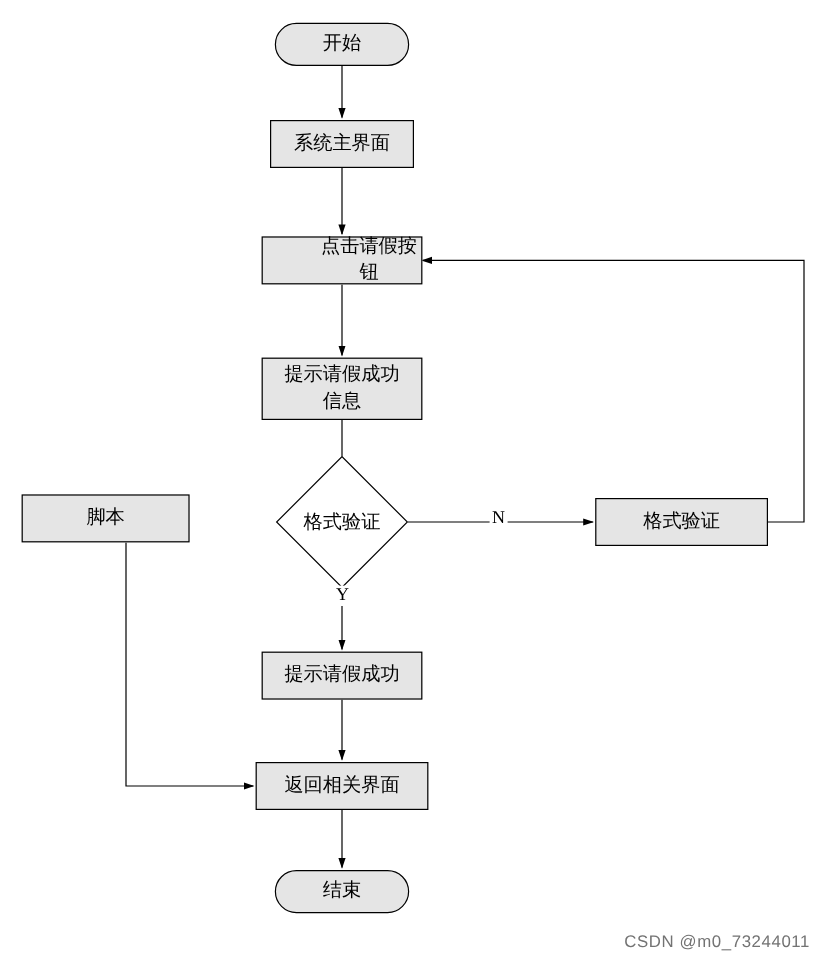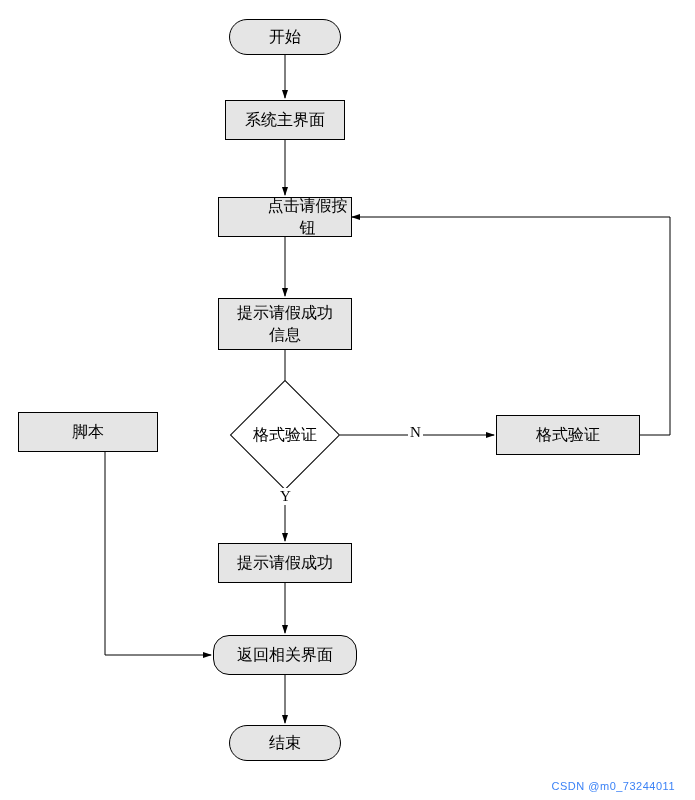--- a/index.html
+++ b/index.html
@@ -70,22 +70,22 @@
       top: 0;
       width: 695px;
       height: 800px;
       pointer-events: none;
     }
     .watermark {
       position: absolute;
       right: 20px;
       bottom: 8px;
       font-family: Arial, sans-serif;
-      font-size: 11px;
-      color: #3b82f6;
+      font-size: 14px;
+      color: #737373;
       letter-spacing: 0.5px;
       margin-top: 48px;
     }
   </style>
 </head>
 <body>
 
 <svg class="connectors">
   <defs>
     <marker id="arrow" markerWidth="10" markerHeight="10" refX="8" refY="3" orient="auto">
@@ -141,21 +141,21 @@
 </div>
 
 <div class="node process" style="left:496px; top:415px; width:144px;">
   <span>格式验证</span>
 </div>
 
 <div class="node process" style="left:218px; top:543px; width:134px;">
   <span>提示请假成功</span>
 </div>
 
-<div class="node process" style="left:213px; top:635px; width:144px;border-radius:16px;">
+<div class="node process" style="left:213px; top:635px; width:144px;">
   <span>返回相关界面</span>
 </div>
 
 <div class="node terminator" style="left:229px; top:725px; width:112px;">
   <span>结束</span>
 </div>
 
 <div class="branch-label" style="left:278px; top:488px;">Y</div>
 <div class="branch-label" style="left:408px; top:424px;">N</div>
 

